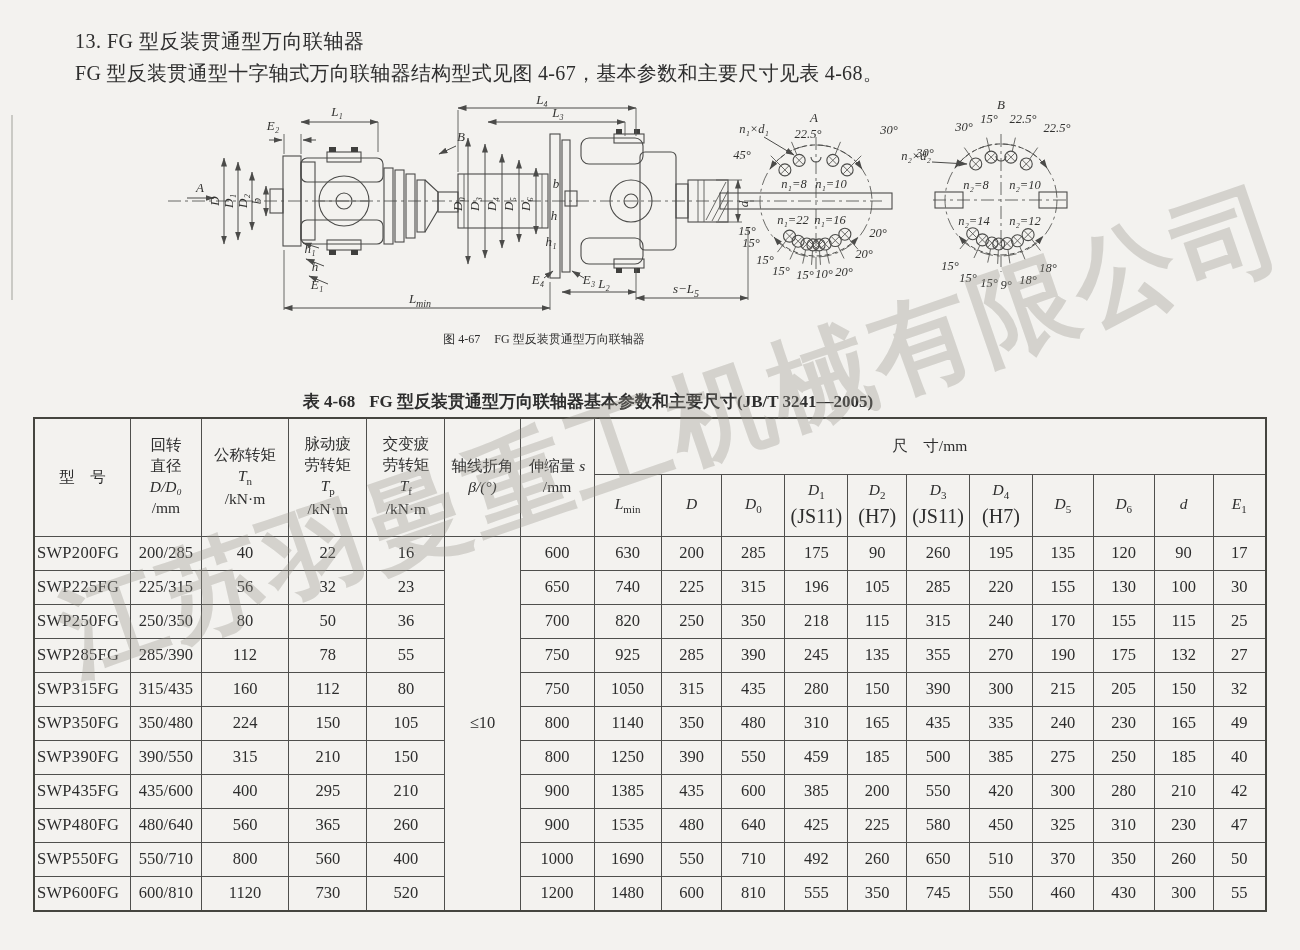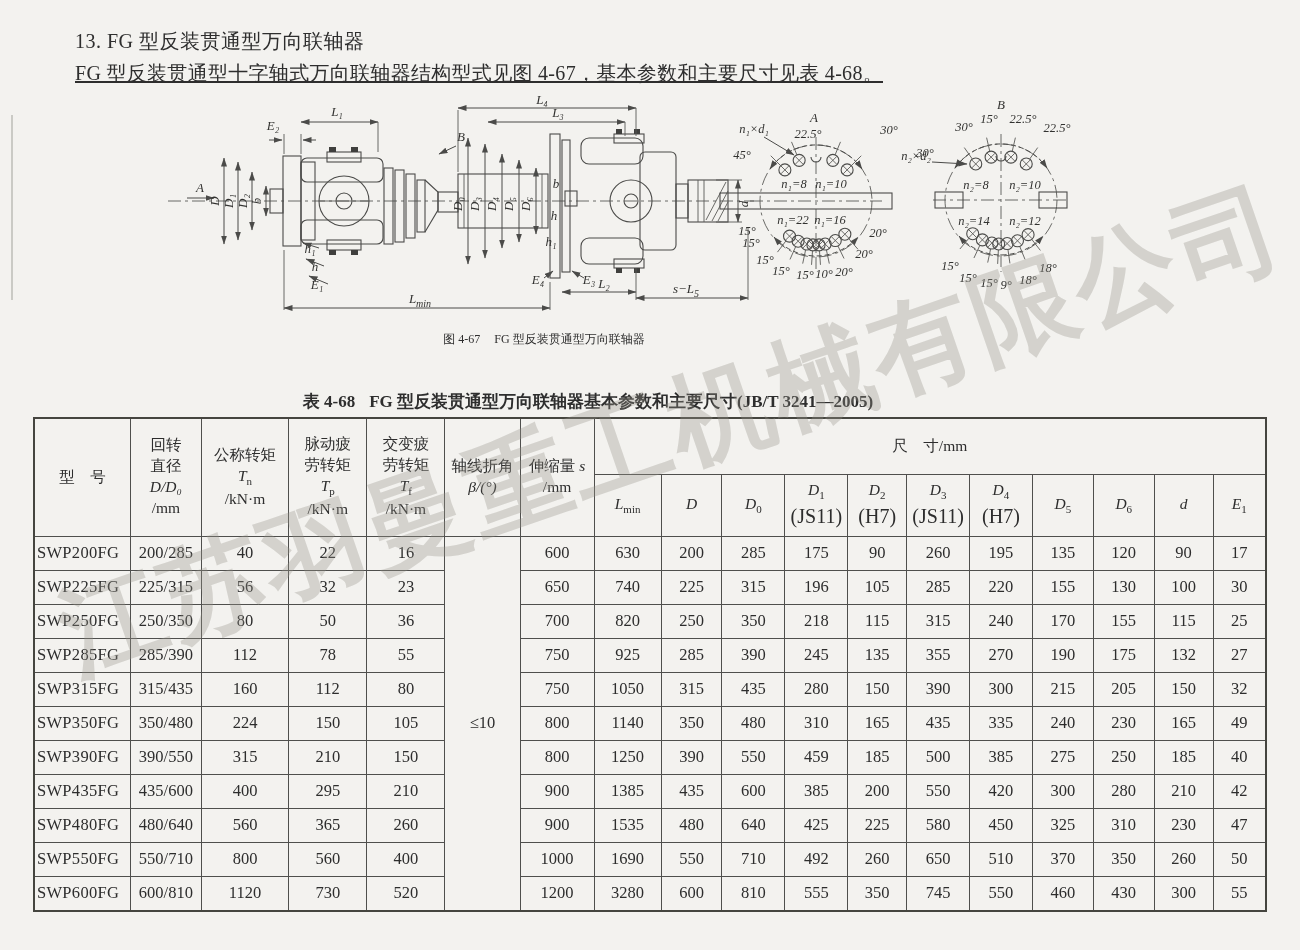--- a/index.html
+++ b/index.html
@@ -4,21 +4,21 @@
 <style>
   html,body{margin:0;padding:0;}
   body{
     width:1300px;height:950px;position:relative;overflow:hidden;
     background:#f3f2ef;
     font-family:"Liberation Serif","DejaVu Serif",serif;
     color:#2e2e2e;
   }
   .abs{position:absolute;}
   #heading{left:75px;top:28px;font-size:20px;letter-spacing:.5px;}
-  #intro{left:75px;top:60px;font-size:20px;letter-spacing:.3px;text-decoration:underline;}
+  #intro{left:75px;top:60px;font-size:20px;letter-spacing:.3px;}
   #figure-caption{left:0;top:331px;width:1088px;text-align:center;font-size:12px;}
   #table-title{left:0;top:390px;width:1176px;text-align:center;font-size:17px;font-weight:bold;}
   #table-title .gap{display:inline-block;width:14px;}
   #drawing{left:48px;top:96px;}
   #watermark{
     left:42px;top:575px;z-index:6;pointer-events:none;white-space:nowrap;
     font-size:103px;font-weight:bold;letter-spacing:4px;
     color:rgba(150,147,138,0.33);
     transform:rotate(-19deg);transform-origin:0 0;
   }
@@ -646,21 +646,21 @@
           <td>260</td>
           <td>50</td>
         </tr>
         <tr>
           <td class="model">SWP600FG</td>
           <td>600/810</td>
           <td>1120</td>
           <td>730</td>
           <td>520</td>
           <td>1200</td>
-          <td>3280</td>
+          <td>1480</td>
           <td>600</td>
           <td>810</td>
           <td>555</td>
           <td>350</td>
           <td>745</td>
           <td>550</td>
           <td>460</td>
           <td>430</td>
           <td>300</td>
           <td>55</td>

